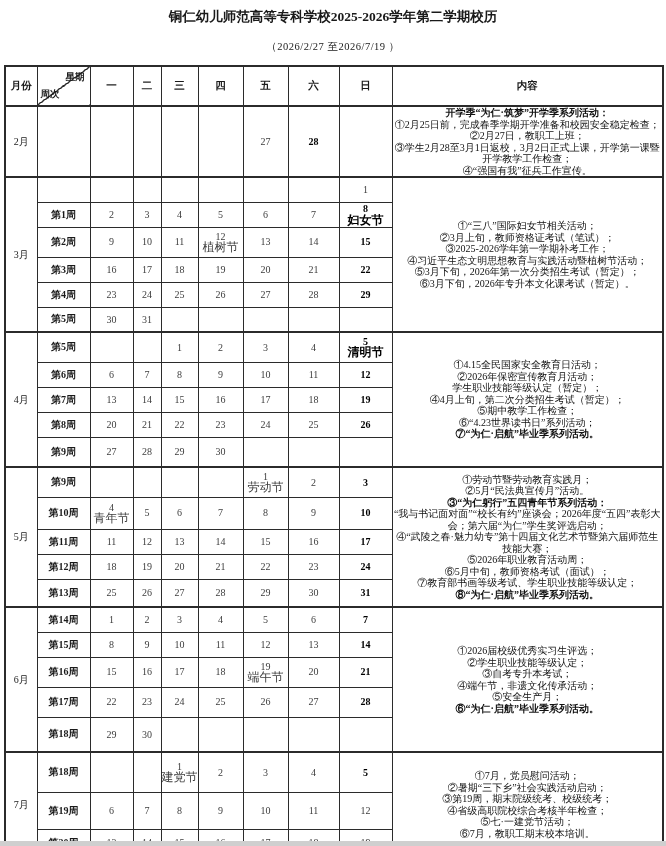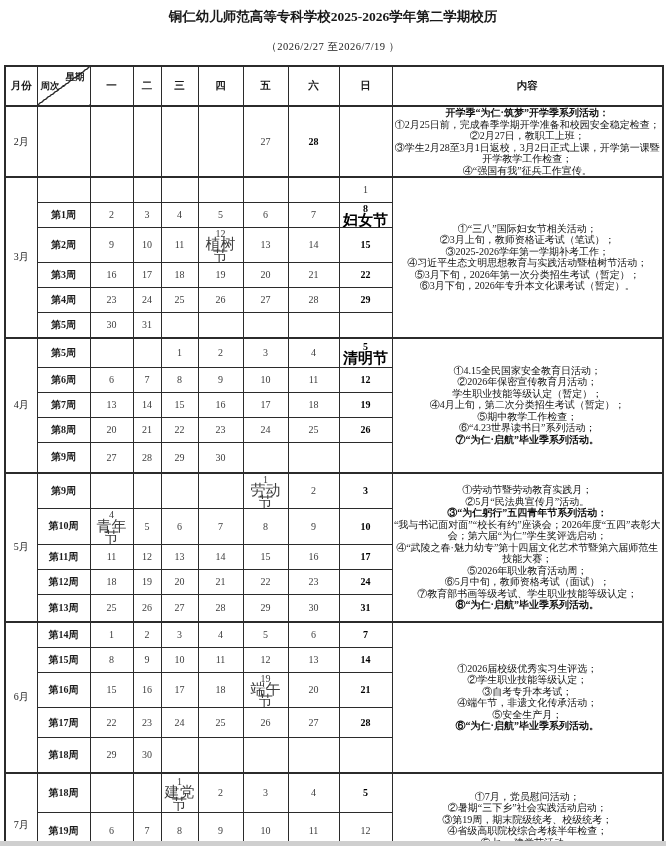--- a/index.html
+++ b/index.html
@@ -14,29 +14,29 @@
   .cal th, .cal td { border:1px solid #2b2b2b; text-align:center; vertical-align:middle; font-size:10px; padding:0; overflow:hidden; }
   .cal thead tr { height:40px; }
   .cal th { font-weight:bold; font-size:10.5px; }
   tr.month-start td { border-top:2px solid #2b2b2b; }
   .month-cell { font-size:10.5px; }
   .week-cell { font-weight:bold; font-size:10px; }
   .day-cell { color:#3d3d3d; line-height:11.5px; }
   .day-cell.sun { font-weight:bold; color:#000; }
   .day-cell.b { font-weight:bold; color:#000; }
   .day-cell.plain { font-weight:normal; color:#3d3d3d; }
-  .festival { font-size:15px; }
+  .festival { font-size:12px; }
   .festival.b { font-weight:normal; }
   .content-cell { text-align:left; vertical-align:middle; padding:3px 4px 3px 5px; font-size:9.5px; line-height:11.5px; color:#111; }
   .content-line.b { font-weight:bold; }
   .diag { position:relative;
     background:linear-gradient(to bottom right, transparent calc(50% - .7px), #2b2b2b calc(50% - .7px), #2b2b2b calc(50% + .7px), transparent calc(50% + .7px));
   }
   .diag .t  { position:absolute; top:4px; right:5px; font-size:9.5px; font-weight:bold; }
-  .diag .b2 { position:absolute; bottom:12px; left:3px; font-size:9.5px; font-weight:bold; }
+  .diag .b2 { position:absolute; bottom:4px; left:3px; font-size:9.5px; font-weight:bold; }
   .bottom-strip { position:absolute; left:0; right:0; bottom:0; height:5px; background:#cfcfcf; }
 </style>
 </head>
 <body>
 
 <div class="page">
   <div class="title">铜仁幼儿师范高等专科学校2025-2026学年第二学期校历</div>
   <div class="subtitle">（2026/2/27 至2026/7/19 ）</div>
 
   <table class="cal">

